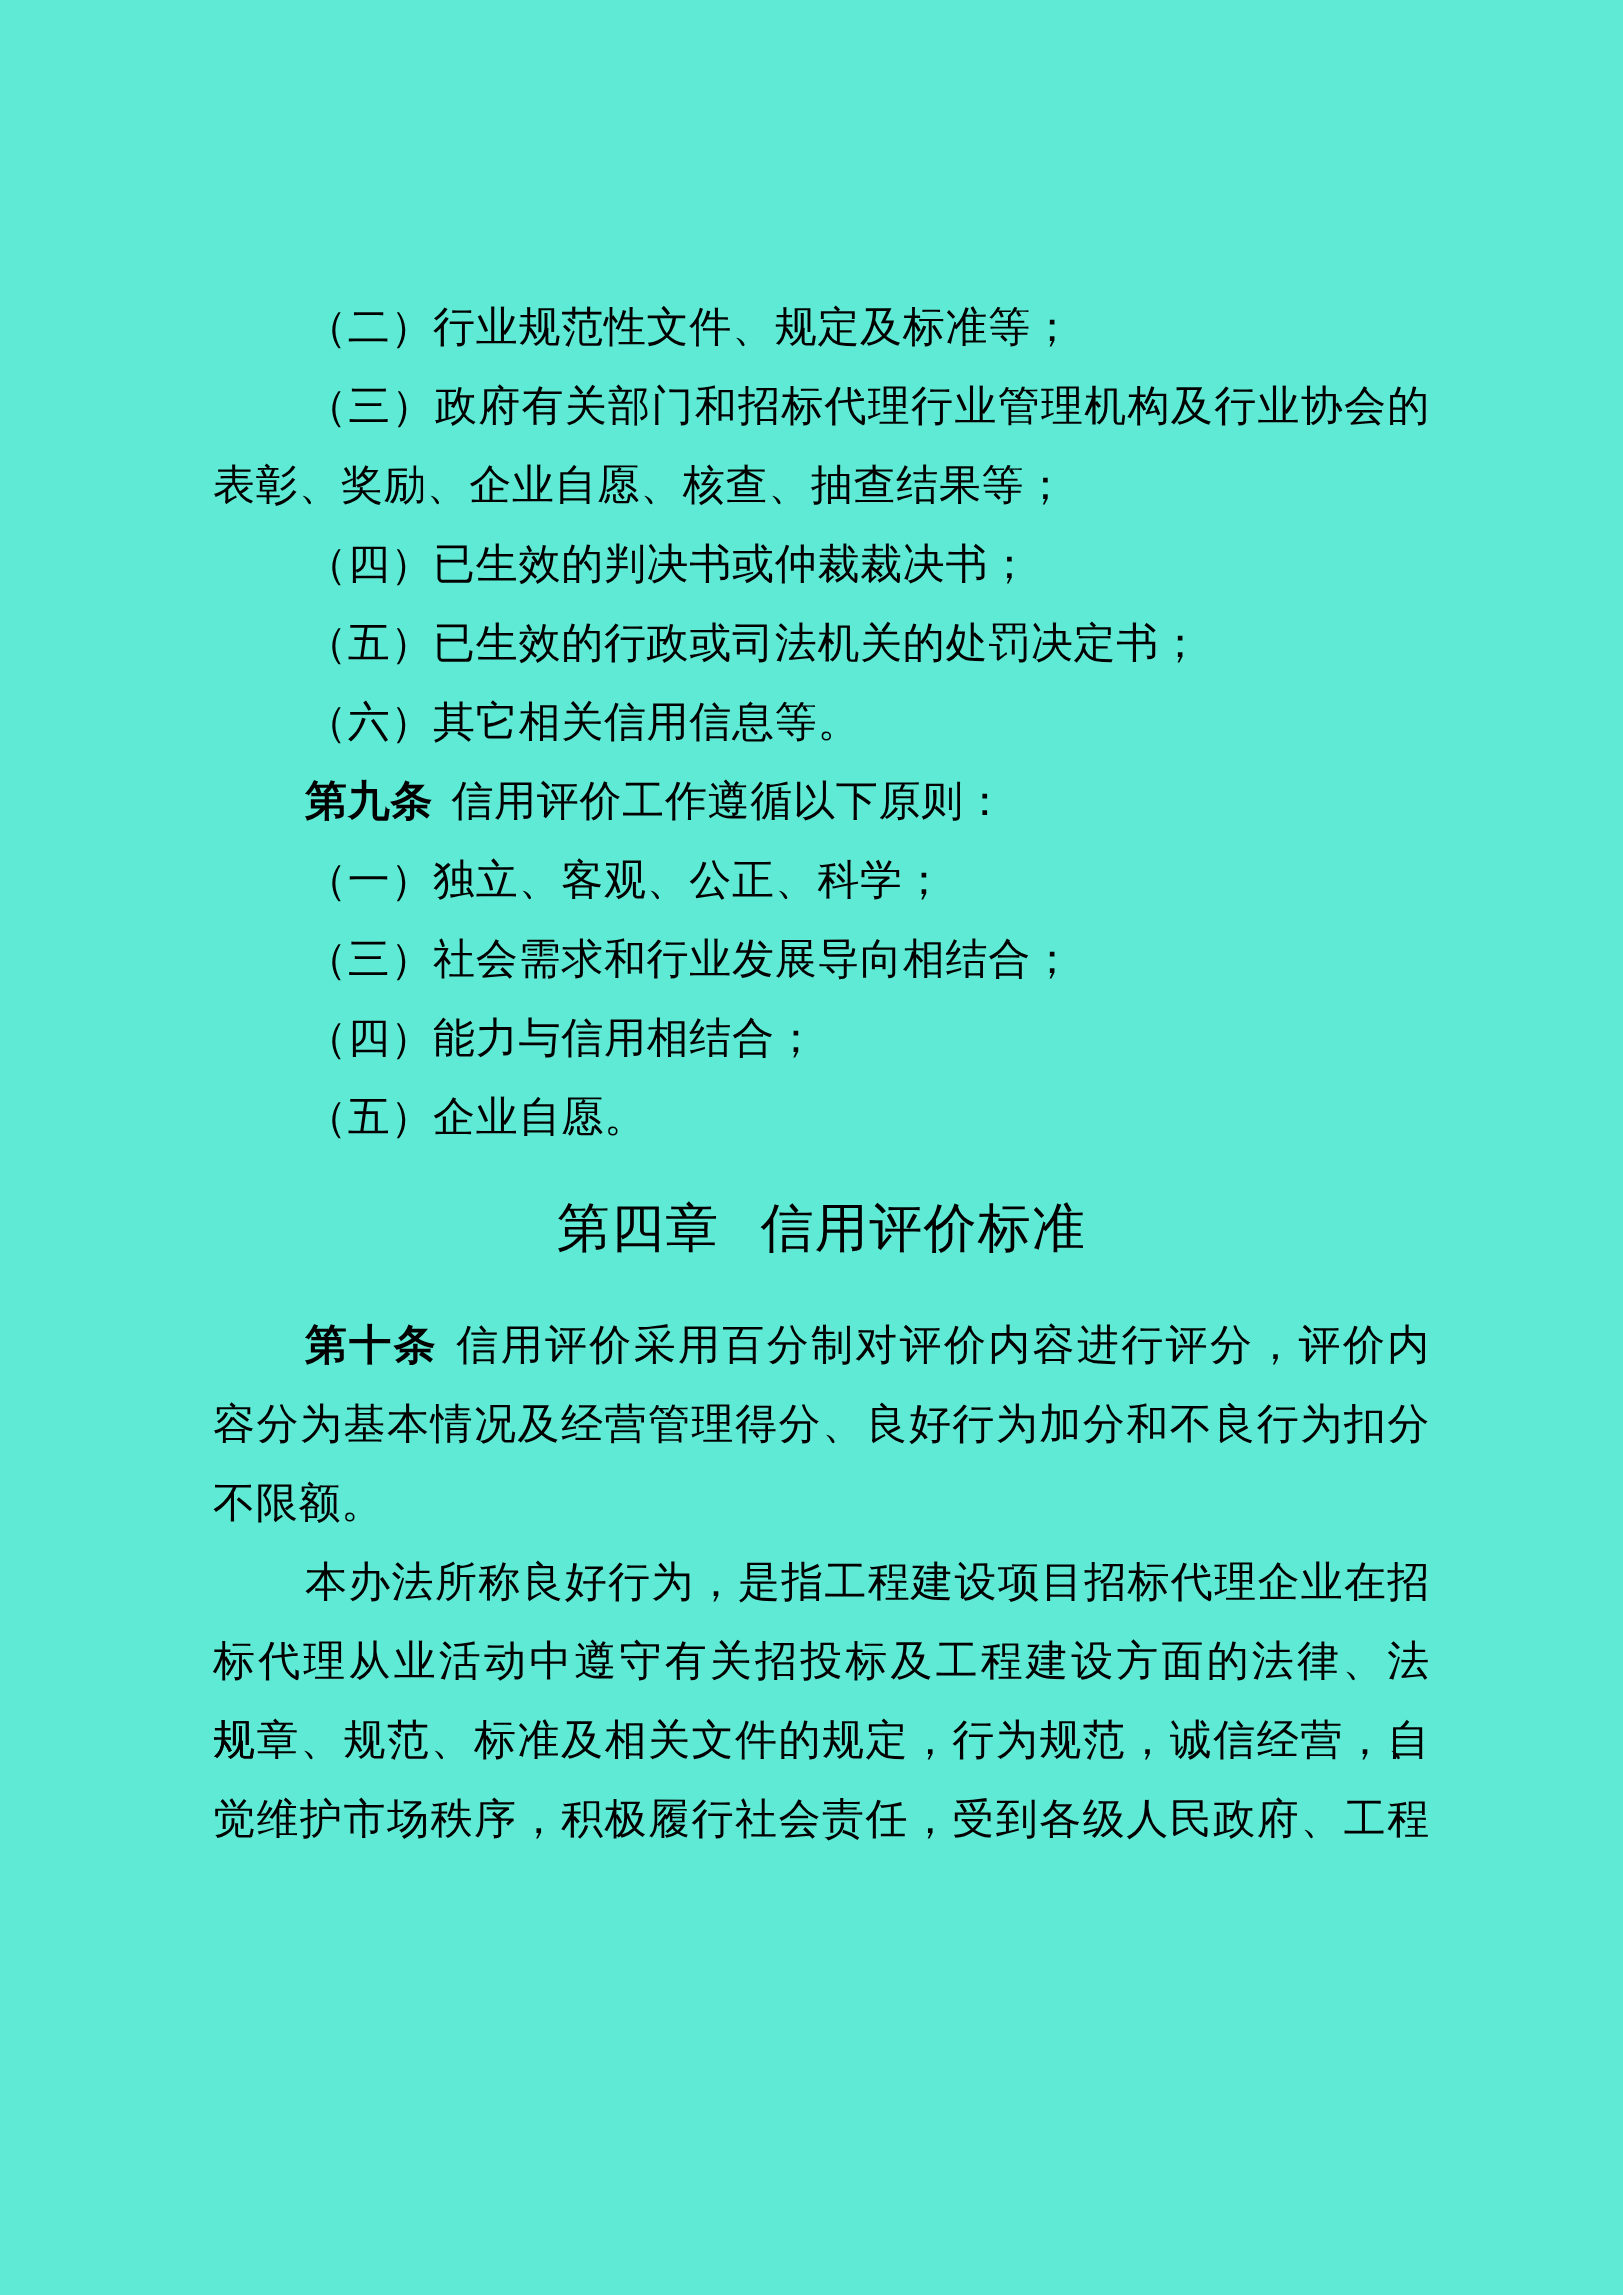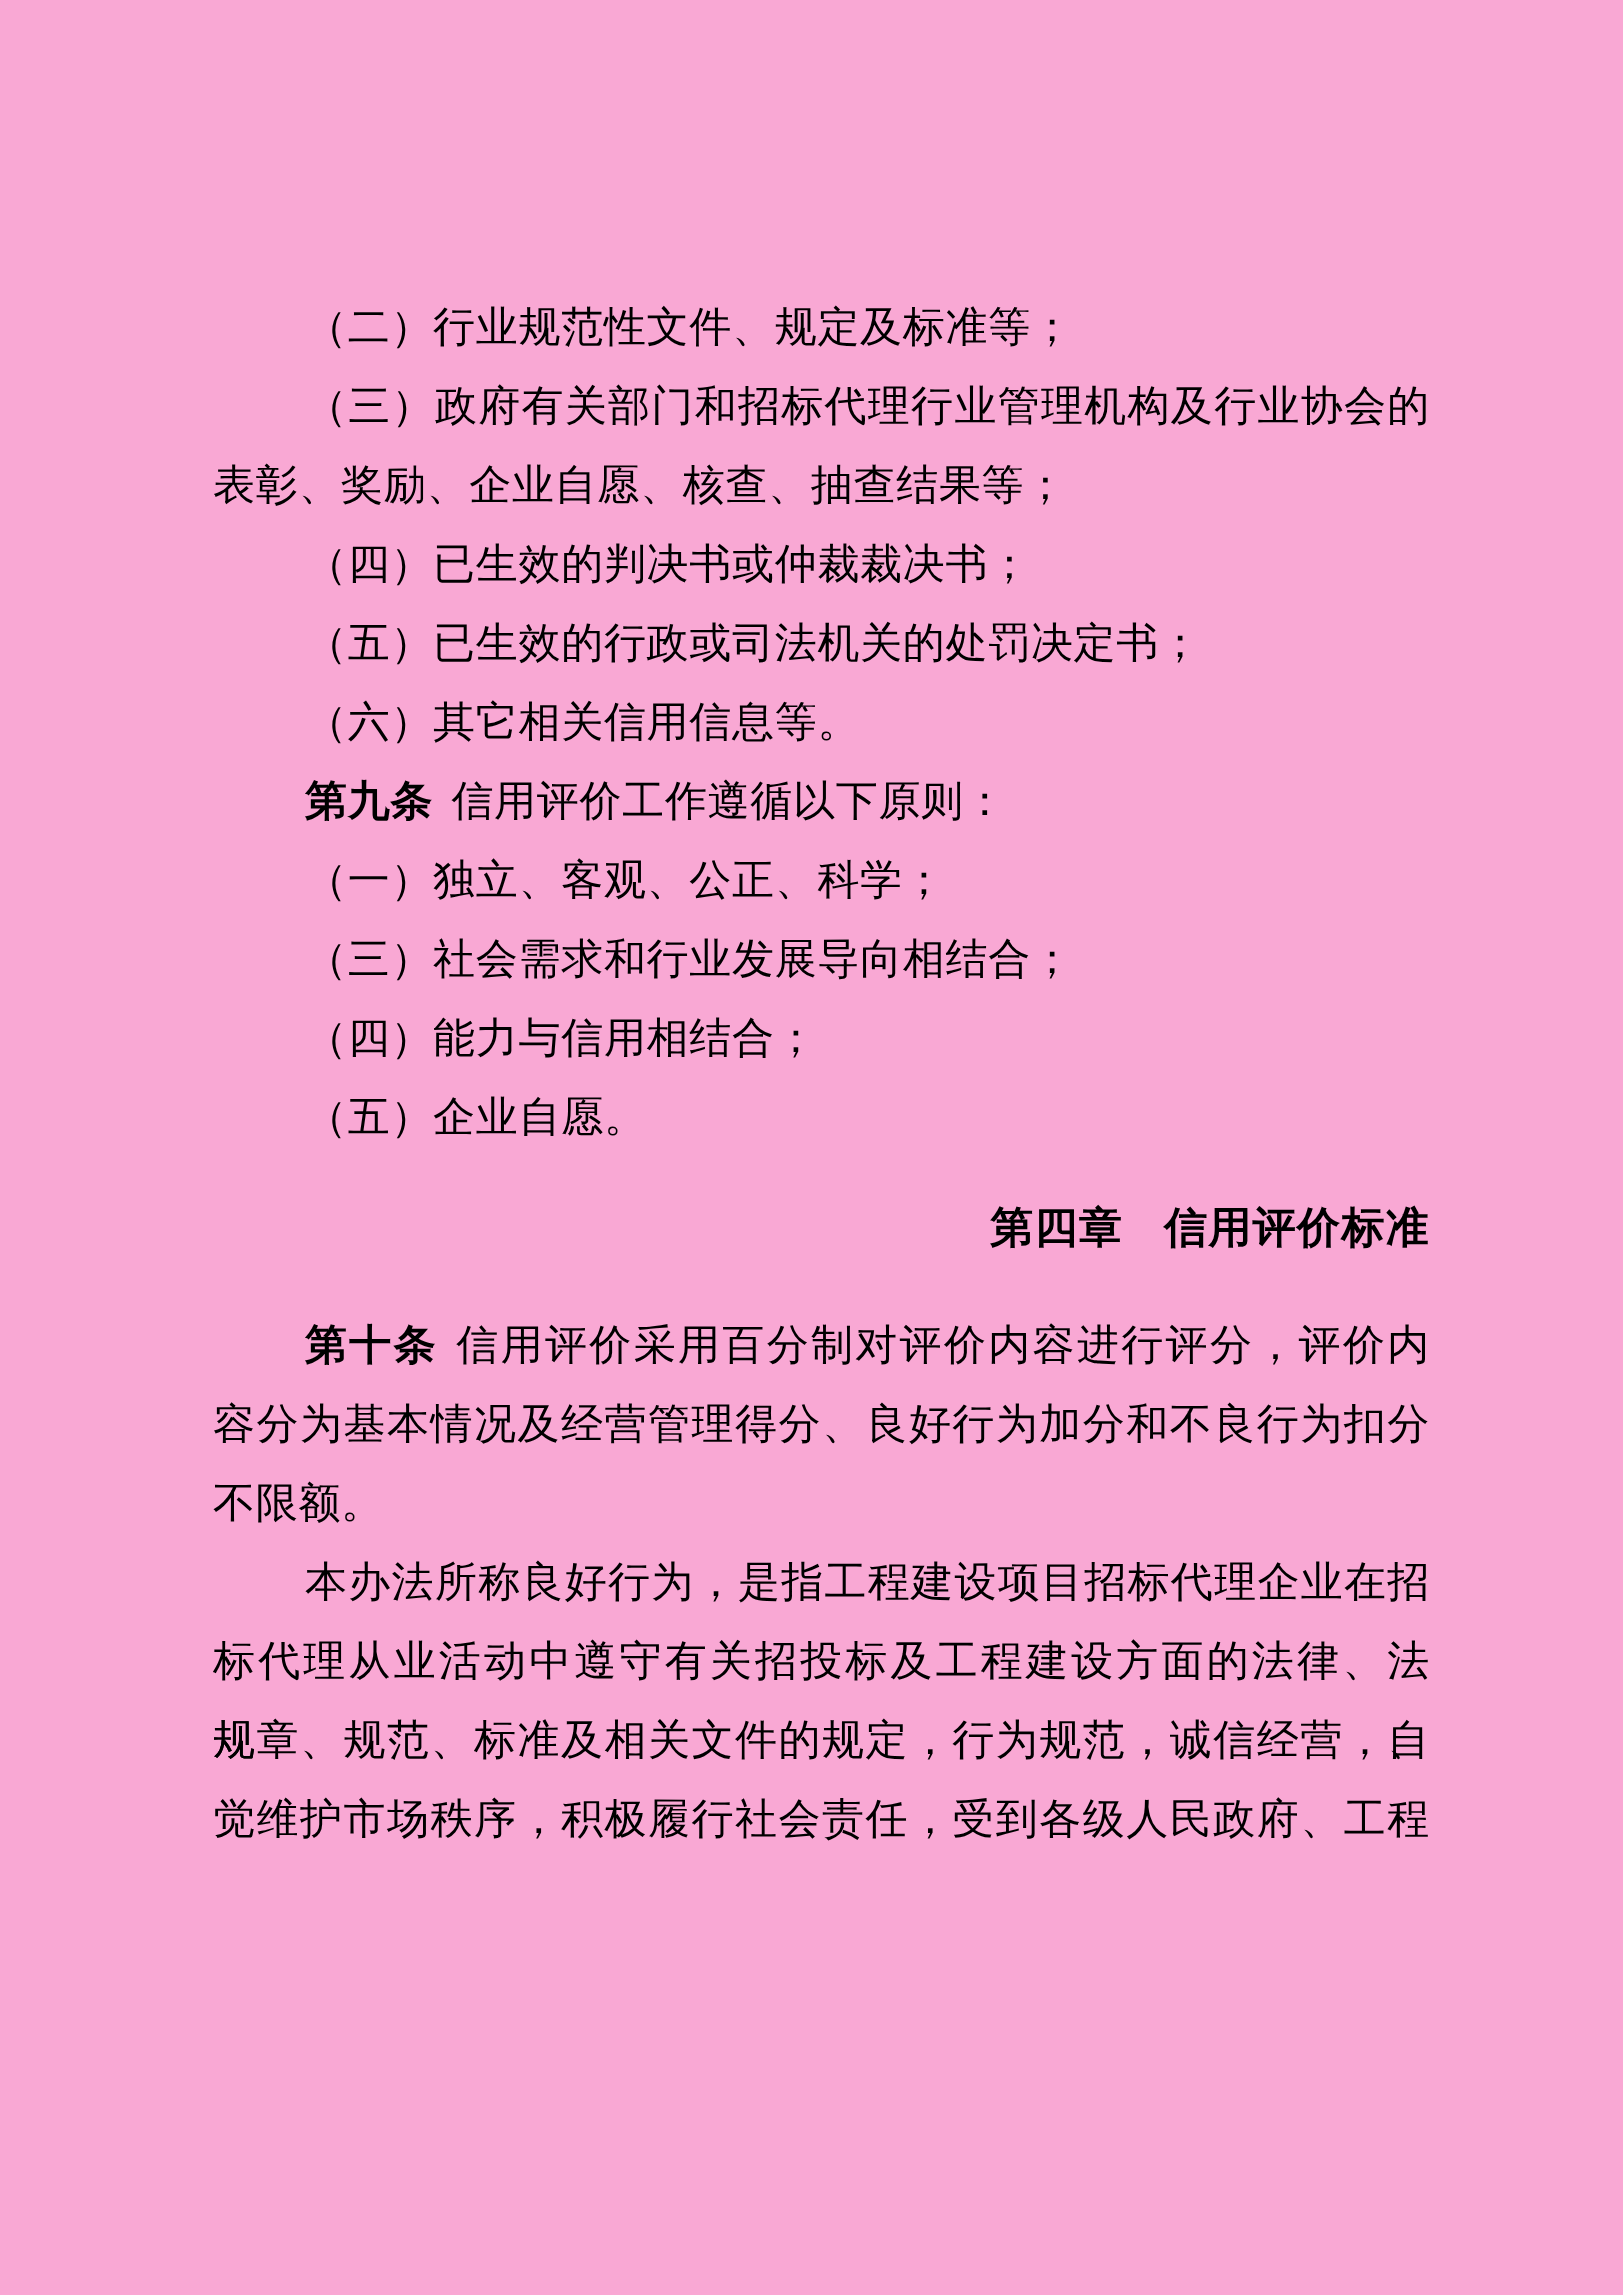--- a/index.html
+++ b/index.html
@@ -4,21 +4,21 @@
 <style>
   html, body {
     margin: 0;
     padding: 0;
     background: #ffffff;
   }
   .page {
     position: relative;
     width: 1623px;
     height: 2295px;
-    background: #f9a8d4;
+    background: #5eead4;
     color: #000000;
     font-family: "Liberation Serif", serif;
     overflow: hidden;
   }
   .content {
     position: absolute;
     left: 213px;
     top: 288px;
     width: 1217px;
   }
@@ -41,23 +41,23 @@
   }
   .kw {
     font-weight: bold;
     margin-right: 18.3px;
   }
   .heading {
     margin: 31px 0 39px 0;
     padding: 0;
     height: 79px;
     line-height: 79px;
-    font-size: 43px;
-    font-weight: bold;
-    text-align: right;
+    font-size: 53px;
+    font-weight: normal;
+    text-align: center;
     font-family: "Liberation Sans", sans-serif;
     letter-spacing: 1.3px;
   }
   .heading .num {
     margin-right: 41px;
   }
 </style>
 </head>
 <body>
 

